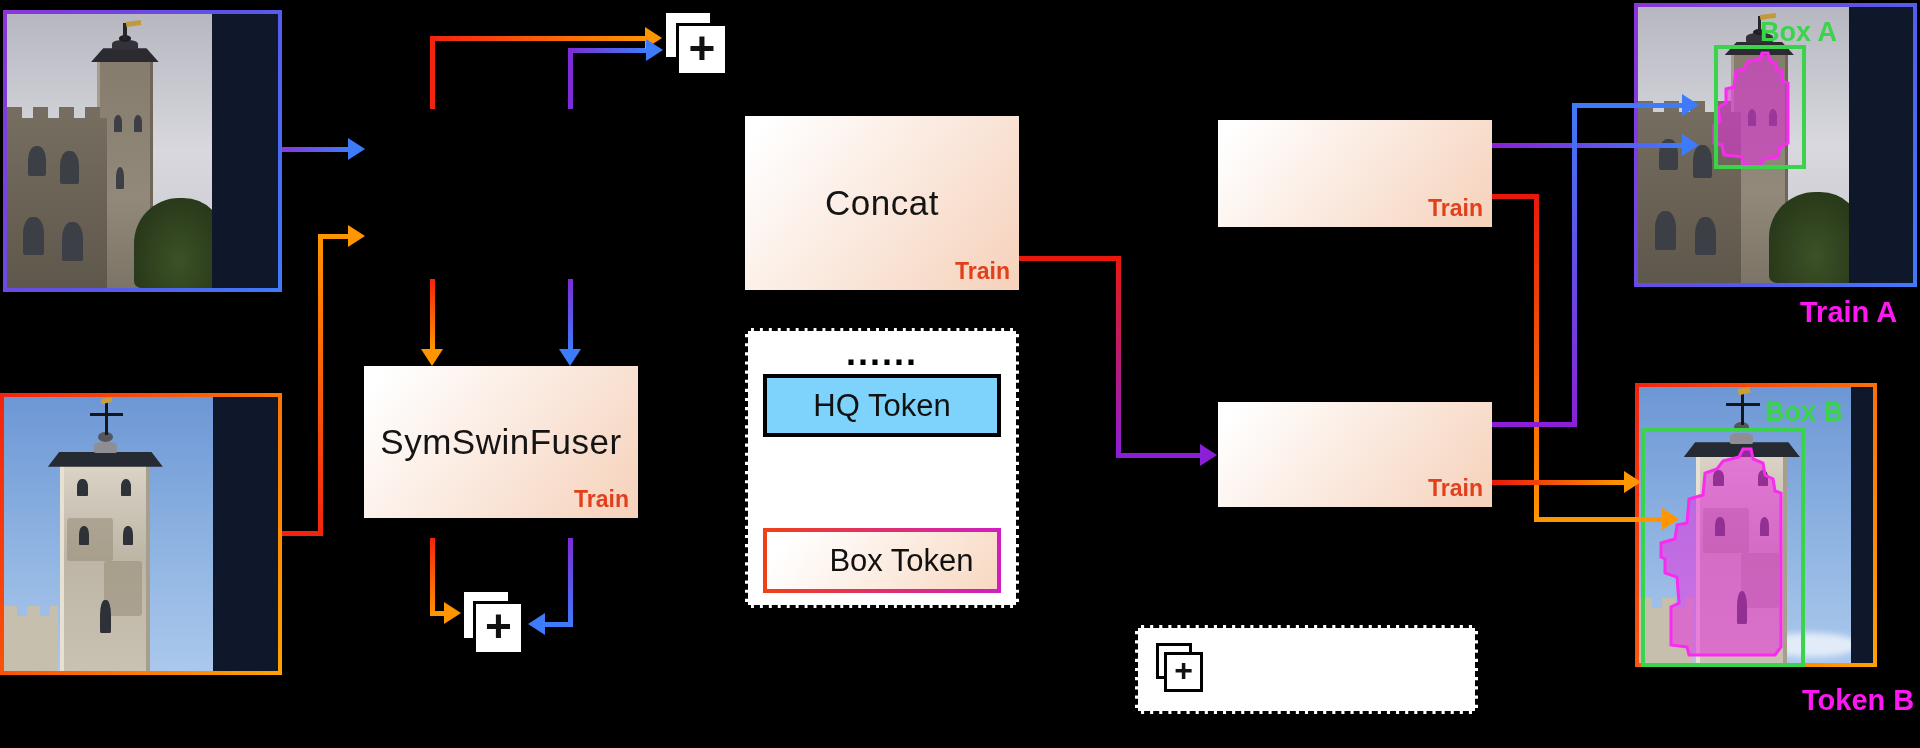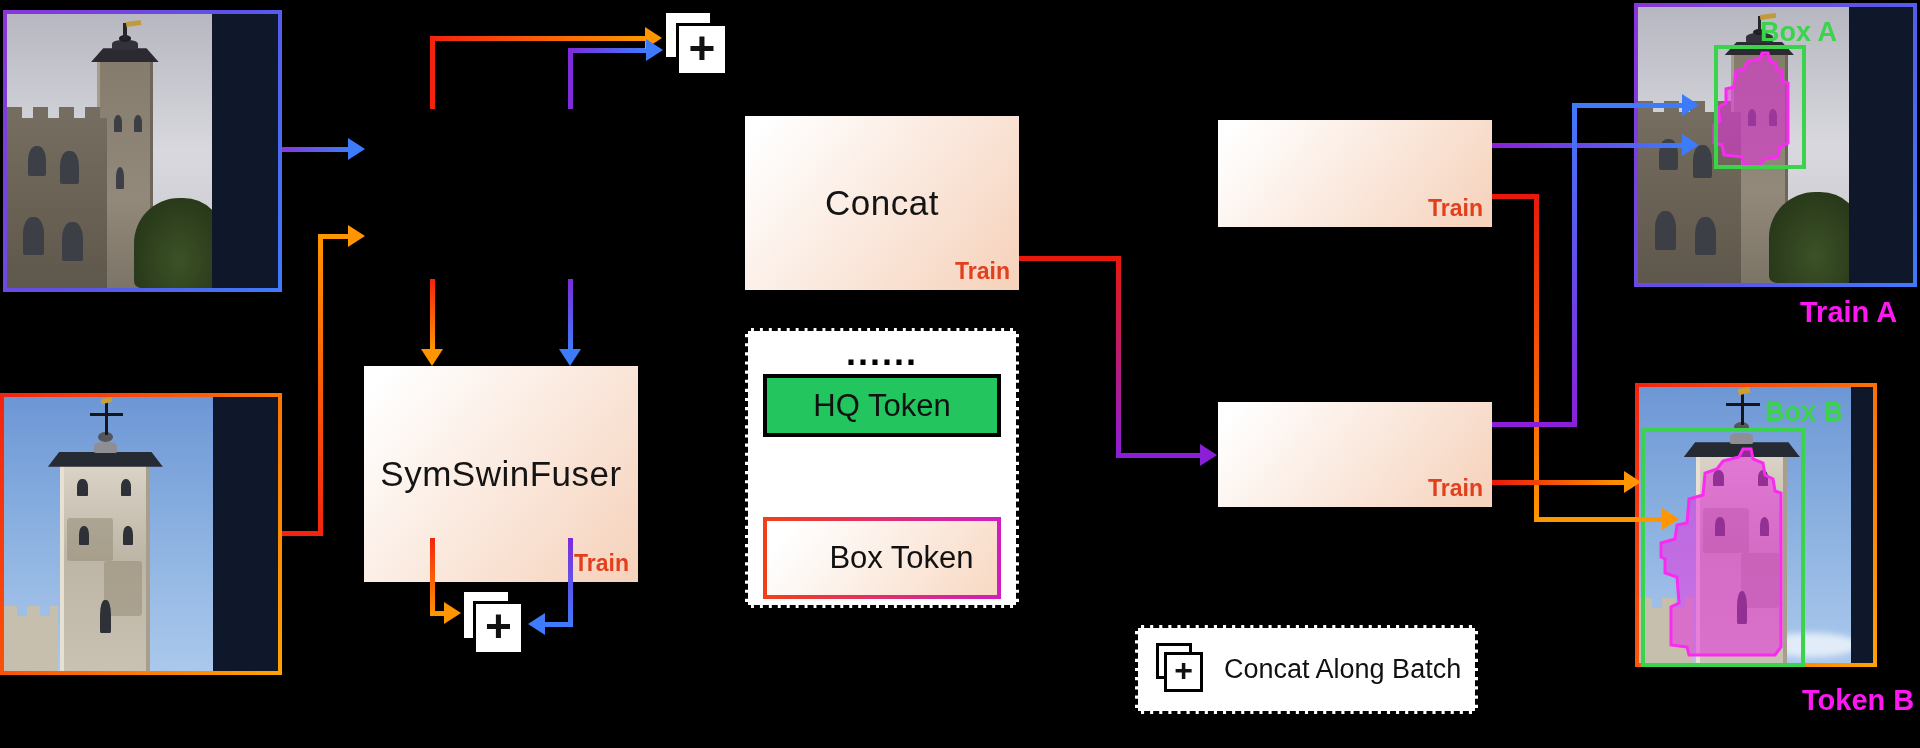--- a/index.html
+++ b/index.html
@@ -51,21 +51,21 @@
   .module .status{position:absolute;right:9px;bottom:5px;font-size:23px;font-weight:bold;}
   .bg-blue{background:linear-gradient(130deg,#ffffff 4%,#d3e8f4 96%);}
   .bg-peach{background:linear-gradient(130deg,#ffffff 6%,#f6d3bd 96%);}
   .st-freeze{color:#4486f3;}
   .st-train{color:#e2401d;}
 
   
   .dashedbox{position:absolute;background:#fff;border:3px dashed #000;box-sizing:border-box;z-index:6;}
   .ellipsis{position:absolute;left:0;top:0;width:100%;text-align:center;font-size:36px;font-weight:bold;
     letter-spacing:2px;color:#000;line-height:44px;}
-  .token{position:absolute;left:15px;width:238px;box-sizing:border-box;border:4px solid #000;background:#22c55e;
+  .token{position:absolute;left:15px;width:238px;box-sizing:border-box;border:4px solid #000;background:#7dd3fc;
     display:flex;align-items:center;justify-content:center;font-size:31px;color:#111;}
   .token.grad{border:4px solid;border-image:linear-gradient(90deg,#f04019,#cf1fc0) 1;
     background:linear-gradient(130deg,#ffffff 10%,#f8d8c2 100%);}
 
   
   .page{position:absolute;background:#fff;border:3px solid #000;box-sizing:border-box;}
   .page .plus{width:100%;height:100%;display:flex;align-items:center;justify-content:center;
     font-size:46px;font-weight:bold;color:#111;line-height:1;padding-bottom:4px;box-sizing:border-box;}
   .legend-inner{display:flex;align-items:center;height:100%;padding-left:64px;}
   .legend-text{font-size:27px;color:#111;margin-left:22px;}
@@ -125,42 +125,42 @@
       <div class="win" style="left:35%;top:30%;width:5%;height:6%;"></div>
       <div class="win" style="left:56%;top:30%;width:5%;height:6%;"></div>
       <div class="win" style="left:36%;top:47%;width:4.5%;height:7%;"></div>
       <div class="win" style="left:57%;top:47%;width:4.5%;height:7%;"></div>
       <div class="win" style="left:46%;top:74%;width:5%;height:12%;"></div>
       <div class="wall"></div>
     </div>
   </div>
 
 
-  <div class="module bg-peach" style="left:364px;top:366px;width:274px;height:216px;">
+  <div class="module bg-peach" style="left:364px;top:366px;width:274px;height:152px;">
     <span class="mlabel">SymSwinFuser</span>
     <span class="status st-train">Train</span>
   </div>
 
   <div class="module bg-peach" style="left:745px;top:116px;width:274px;height:174px;">
     <span class="mlabel">Concat</span>
     <span class="status st-train">Train</span>
   </div>
 
   <div class="module bg-peach" style="left:1218px;top:120px;width:274px;height:107px;">
     <span class="status st-train">Train</span>
   </div>
 
   <div class="module bg-peach" style="left:1218px;top:402px;width:274px;height:105px;">
     <span class="status st-train">Train</span>
   </div>
 
   <div class="dashedbox" style="left:745px;top:328px;width:274px;height:280px;">
     <div class="ellipsis">......</div>
     <div class="token" style="top:43px;height:63px;">HQ Token</div>
-    <div class="token grad" style="top:186px;height:82px;padding-left:39px;">Box Token</div>
+    <div class="token grad" style="top:197px;height:65px;padding-left:39px;">Box Token</div>
   </div>
 
   <div>
     <div class="page" style="left:663px;top:10px;width:50px;height:50px;"></div>
     <div class="page" style="left:676px;top:23px;width:52px;height:53px;">
       <span class="plus">+</span>
     </div>
   </div>
 
   <div>
@@ -169,21 +169,20 @@
       <span class="plus">+</span>
     </div>
   </div>
 
   <div class="dashedbox" style="left:1135px;top:625px;width:343px;height:89px;">
     <div class="legend-inner">
       <div class="page" style="left:18px;top:15px;width:36px;height:36px;"></div>
       <div class="page" style="left:26px;top:24px;width:39px;height:40px;">
         <span class="plus" style="font-size:32px;">+</span>
       </div>
-      <span class="legend-text">Concat Along Batch</span>
     </div>
   </div>
 
   <div class="frame pb" style="left:1634px;top:3px;width:283px;height:284px;">
     <div class="photo photoA" style="width:211px;height:276px;">
       <div class="sky"></div>
       <div class="tower"></div>
       <div class="cap"></div>
       <div class="cupola"></div>
       <div class="ball"></div>

